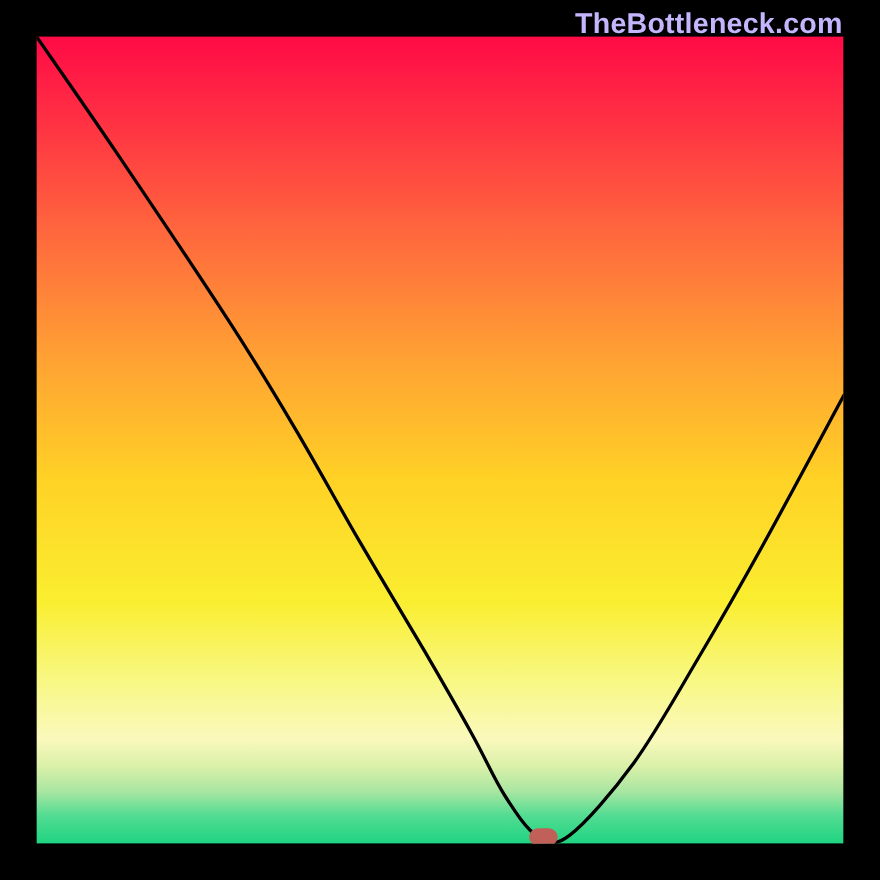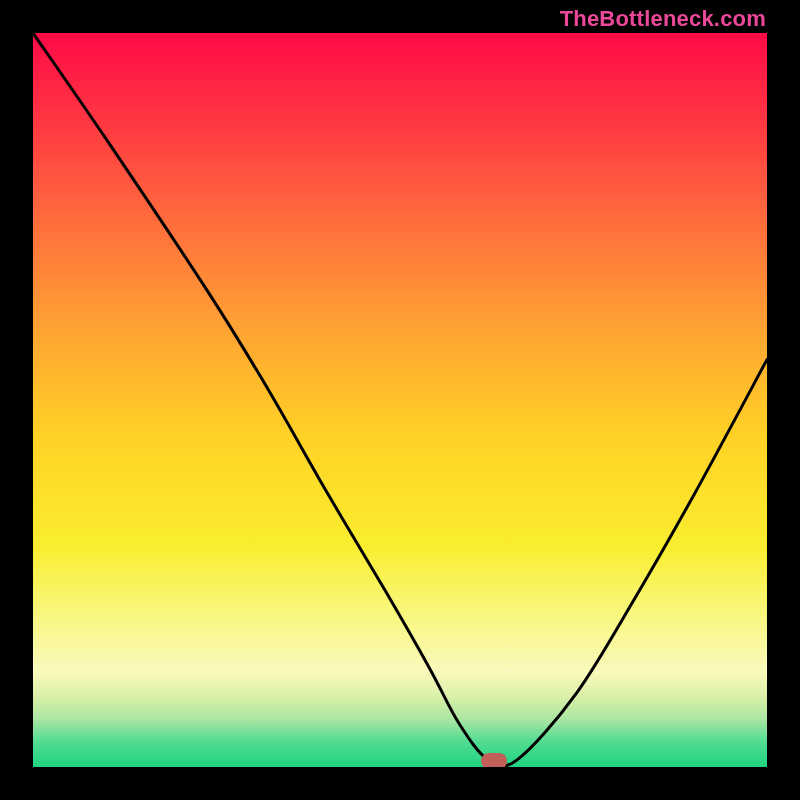--- a/index.html
+++ b/index.html
@@ -45,23 +45,23 @@
     position: absolute;
     width: 26px;
     height: 16px;
     border-radius: 9px;
     transform: translate(-50%, -50%);
   }
   .attribution {
     position: absolute;
     top: 6px;
     right: 34px;
-    font-size: 22px;
+    font-size: 26px;
     font-weight: 600;
-    color: #ec4899;
+    color: #c4b5fd;
     letter-spacing: 0.2px;
     text-align: right;
   }
 </style>
 </head>
 <body>
 
 <div class="frame">
 
   <div class="plot-area">

